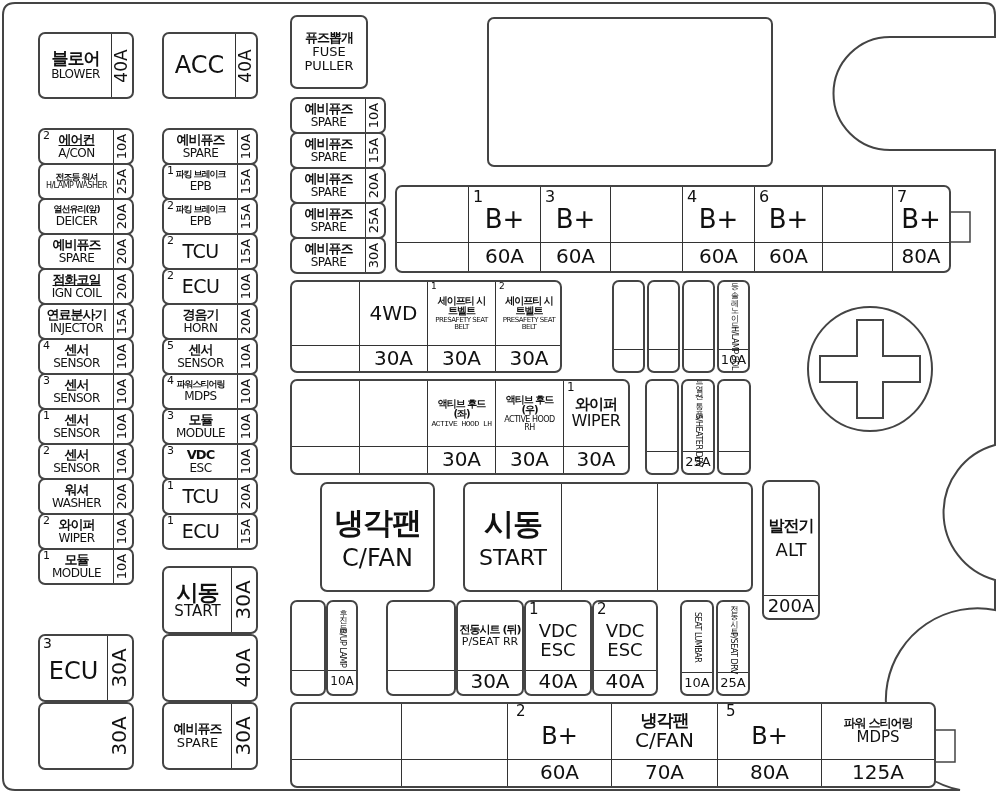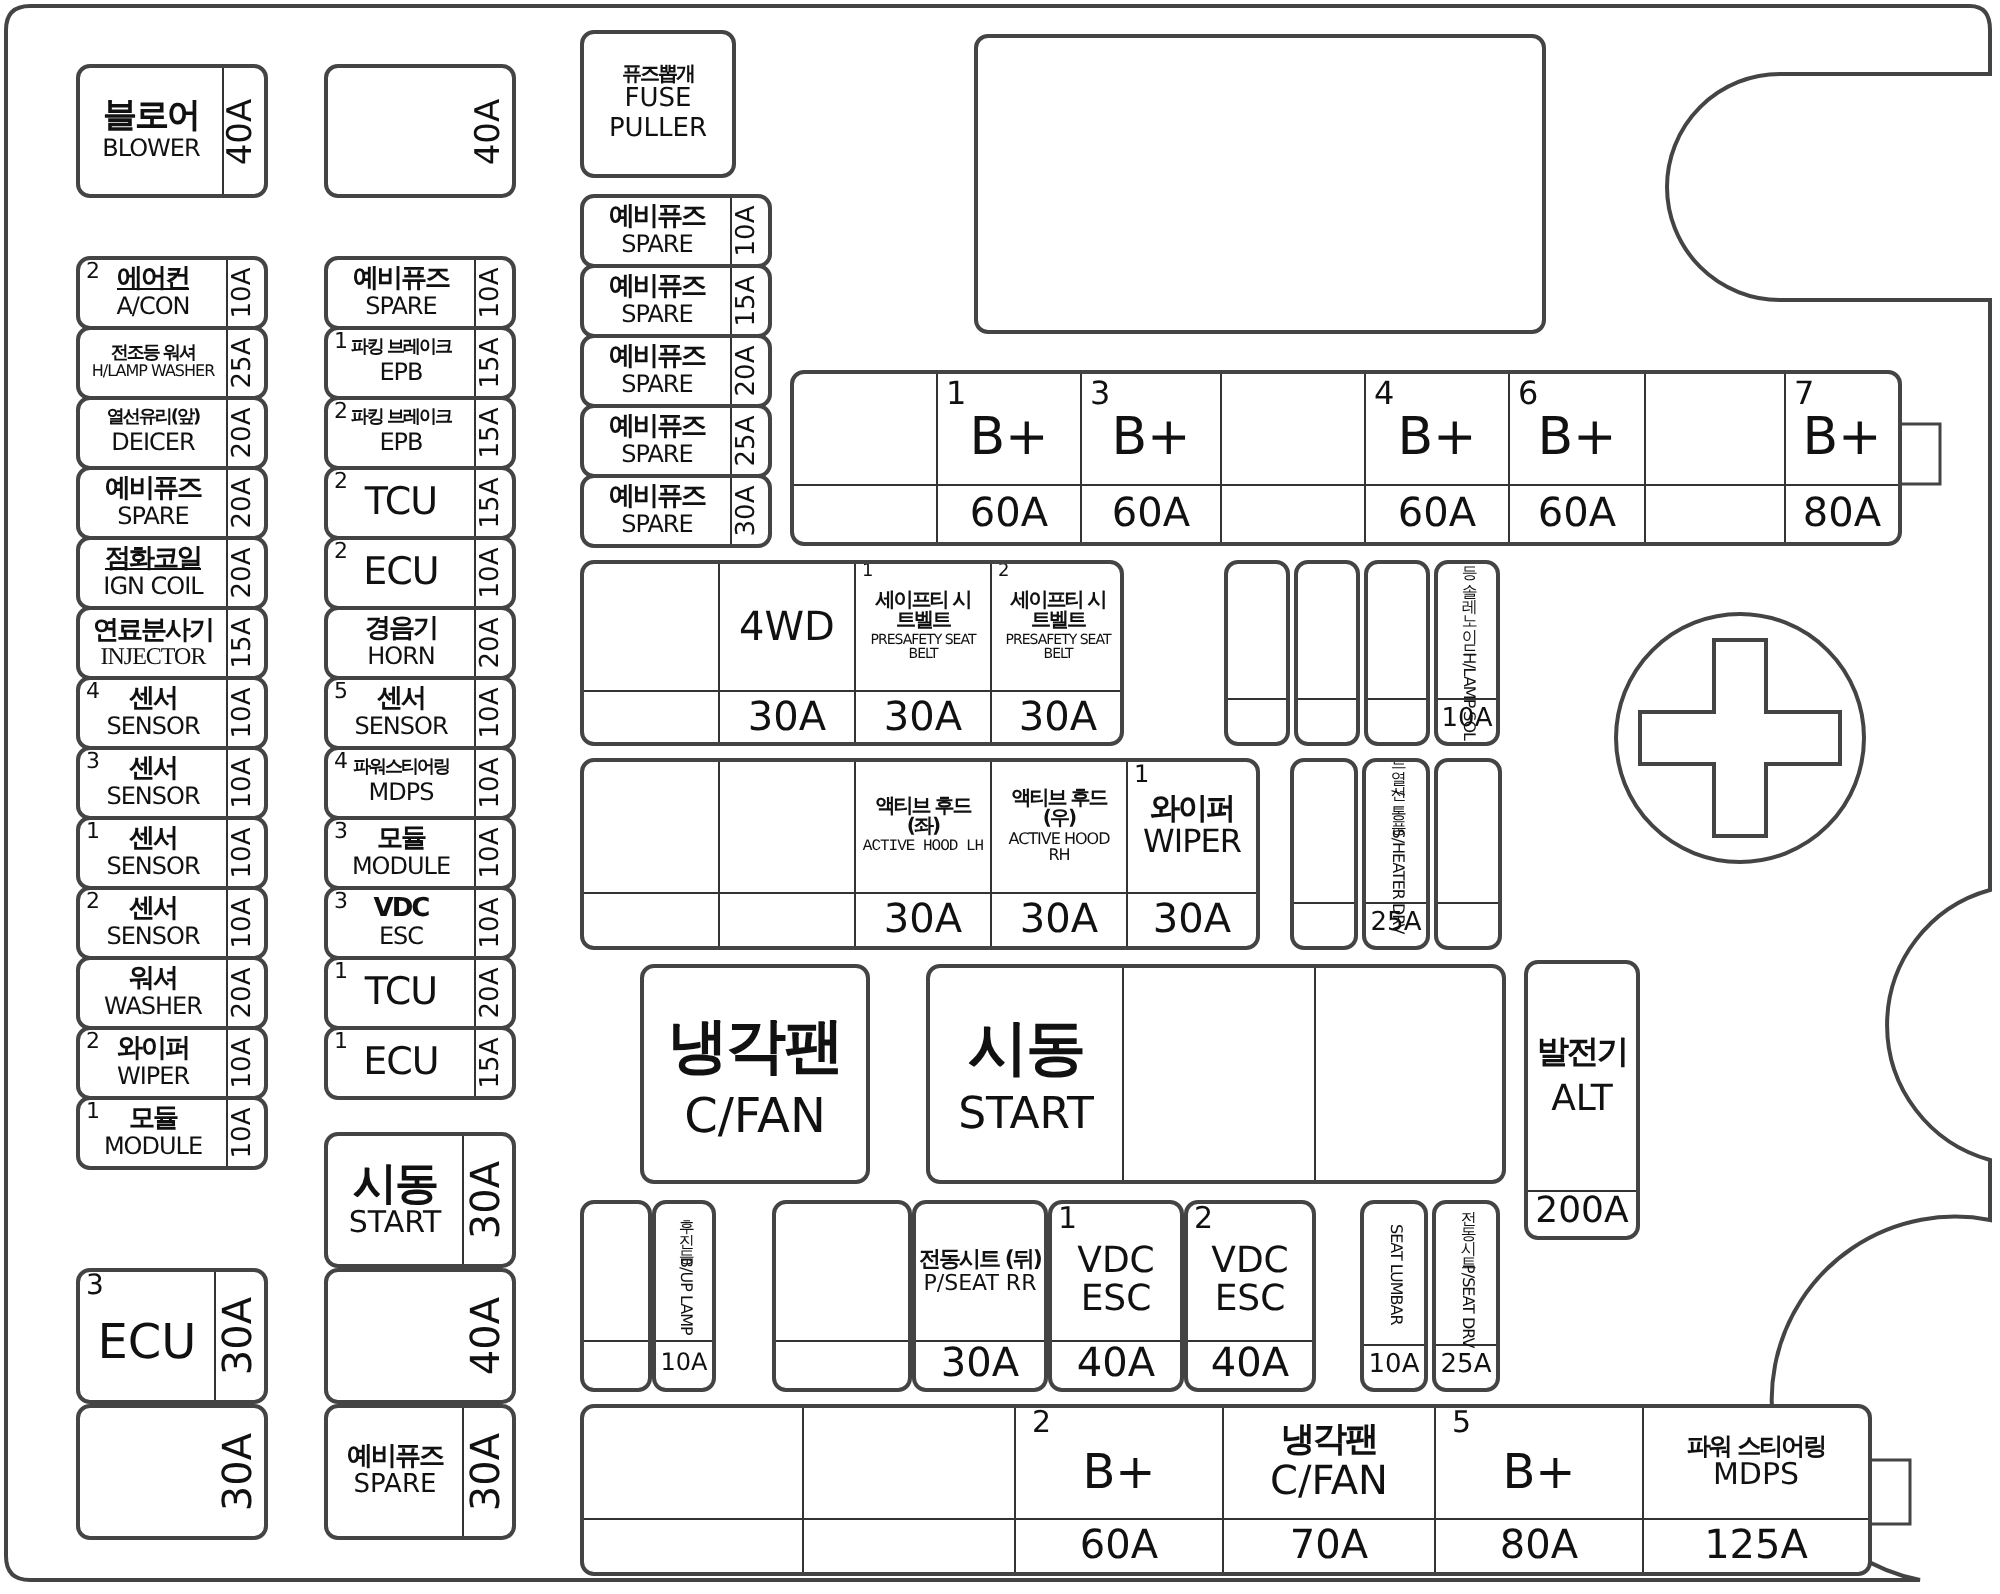--- a/index.html
+++ b/index.html
@@ -44,20 +44,23 @@
 <div class="f vf" style="left:38px;top:32px;width:96px;height:67px;">
   <div class="lbl" style="width:72px;">
     <span class="ko" style="font-size:17px;">블로어</span>
     <span class="en" style="font-size:12px;">BLOWER</span>
   </div>
   <div class="amp" style="width:22px;font-size:17px;">
       <span>40A</span>
     </div>
 </div>
 <div class="f vf" style="left:162px;top:32px;width:96px;height:67px;">
+  <div class="lbl" style="width:72px;">
+    <span style="font-size:24px;">ACC</span>
+  </div>
   <div class="amp" style="width:22px;font-size:17px;">
       <span>40A</span>
     </div>
 </div>
 
 <div id="colA" style="position:absolute;left:38px;top:128px;width:96px;">
     <div class="f vf" style="position:relative;width:96px;height:37px;margin-bottom:-2px;">
       <div class="lbl" style="width:74px;">
         <span class="num" style="font-size:11px;">2</span>
         <span class="ko" style="font-size:13px;text-decoration:underline;">에어컨</span>
@@ -97,21 +100,21 @@
     <div class="f vf" style="position:relative;width:96px;height:37px;margin-bottom:-2px;">
       <div class="lbl" style="width:74px;">
         <span class="ko" style="font-size:13px;text-decoration:underline;">점화코일</span>
         <span class="en" style="font-size:12px;">IGN COIL</span>
       </div>
       <div class="amp" style="width:20px;font-size:13px;">
         <span>20A</span>
       </div>
     </div>
     <div class="f vf" style="position:relative;width:96px;height:37px;margin-bottom:-2px;">
-      <div class="lbl" style="width:74px;font-family:Liberation Serif, serif;">
+      <div class="lbl" style="width:74px;">
         <span class="ko" style="font-size:13px;">연료분사기</span>
         <span class="en" style="font-size:12px;">INJECTOR</span>
       </div>
       <div class="amp" style="width:20px;font-size:13px;">
         <span>15A</span>
       </div>
     </div>
     <div class="f vf" style="position:relative;width:96px;height:37px;margin-bottom:-2px;">
       <div class="lbl" style="width:74px;">
         <span class="num" style="font-size:11px;">4</span>
@@ -333,21 +336,21 @@
   <div class="lbl" style="width:68px;">
     <span class="ko" style="font-size:13px;">예비퓨즈</span>
     <span style="font-size:13px;">SPARE</span>
   </div>
   <div class="amp" style="width:26px;font-size:20px;">
       <span>30A</span>
     </div>
 </div>
 
 <div class="f" style="left:290px;top:15px;width:78px;height:74px;display:flex;flex-direction:column;align-items:center;justify-content:center;line-height:1.1;">
-  <span class="ko" style="font-size:10px;">퓨즈뽑개</span>
+  <span class="ko" style="font-size:13px;">퓨즈뽑개</span>
   <span style="font-size:13px;">FUSE</span>
   <span style="font-size:13px;">PULLER</span>
 </div>
 
 <div id="colSpare" style="position:absolute;left:290px;top:97px;width:96px;">
     <div class="f vf" style="position:relative;width:96px;height:37px;margin-bottom:-2px;">
       <div class="lbl" style="width:74px;">
         <span class="ko" style="font-size:13px;">예비퓨즈</span>
         <span class="en" style="font-size:12px;">SPARE</span>
       </div>

